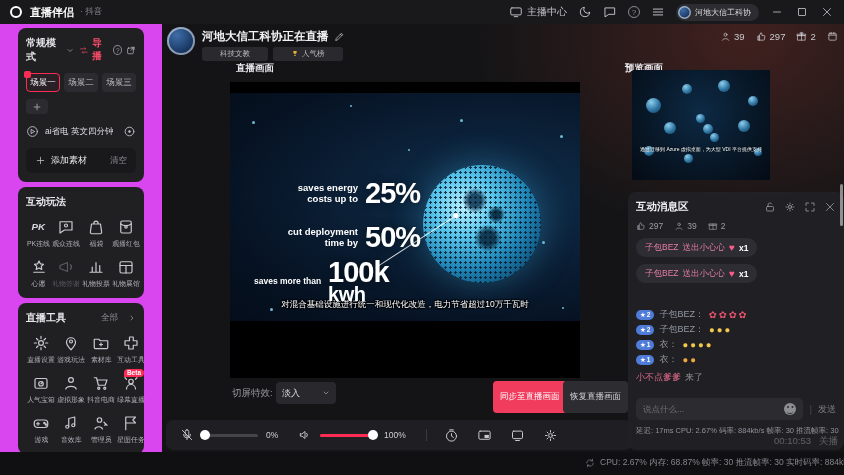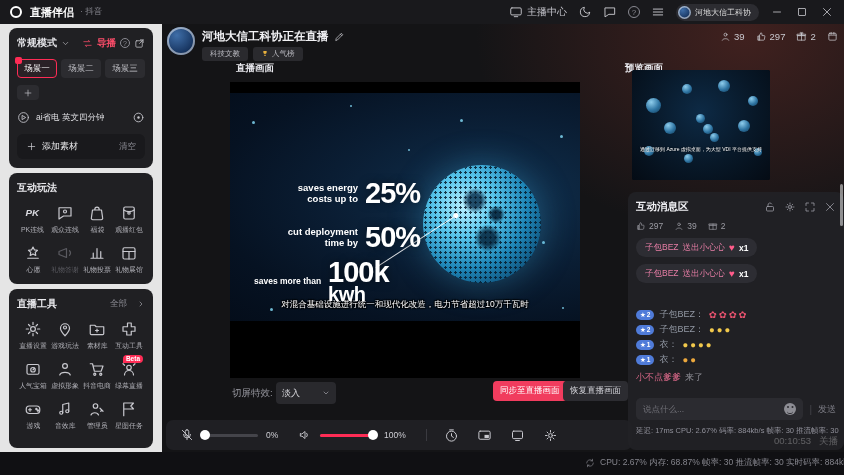--- a/index.html
+++ b/index.html
@@ -16,21 +16,21 @@
 .tb-sub{font-size:8.5px;color:#85858d}
 .tb-right{margin-left:auto;display:flex;align-items:center;gap:11px}
 .tb-pill{display:flex;align-items:center;gap:4px;color:#c5c5cc;font-size:10px}
 .tb-ic{width:14px;height:14px;color:#c5c5cc}
 .acct{display:flex;align-items:center;gap:4px;background:#2c2c31;border-radius:9px;height:17px;padding:2px 8px 2px 2px}
 .acct-av{width:13px;height:13px;border-radius:50%;background:radial-gradient(circle at 35% 30%,#3f6ea8,#16335e 70%);box-shadow:inset 0 0 0 1.5px rgba(255,255,255,.55)}
 .acct-name{font-size:8px;color:#ddd;max-width:64px;overflow:hidden;white-space:nowrap}
 .winbtn{width:14px;height:14px;display:flex;align-items:center;justify-content:center}
 
 
-.sb{position:absolute;top:24px;left:0;width:162px;bottom:23px;background:#e5e5e5;padding:4px 9px;display:flex;flex-direction:column;gap:5px;z-index:10}
+.sb{position:absolute;top:24px;left:0;width:162px;bottom:23px;background:#d946ef;padding:4px 18px;display:flex;flex-direction:column;gap:5px;z-index:10}
 .panel{background:#202023;border-radius:8px;padding:8px 8px 9px}
 .mode-row{display:flex;align-items:center;gap:4px}
 .mode{font-size:10px;font-weight:bold;color:#e4e4e8}
 .dir{margin-left:auto;display:flex;align-items:center;gap:4px}
 .dir-label{color:#fe4d6a;font-size:9.5px;font-weight:bold}
 .qm{width:10px;height:10px;border:1px solid #8a8a92;border-radius:50%;color:#8a8a92;font-size:7px;display:flex;align-items:center;justify-content:center}
 .scene-row{display:flex;gap:4px;margin-top:9px}
 .scene{flex:1;height:19px;background:#2c2c30;border-radius:4px;color:#c2c2c8;font-size:8.5px;display:flex;align-items:center;justify-content:center;border:1px solid transparent;position:relative}
 .scene.active{border-color:#fe2c55;color:#fff;background:#2a2126}
 .scene-dot{position:absolute;top:-3px;left:-3px;width:7px;height:7px;background:#fe2c55;border-radius:2px}
@@ -48,21 +48,21 @@
 .cell.dim .cl{color:#5a5a60}
 .beta{position:absolute;top:-5px;right:2px;background:#fe2c55;color:#fff;font-size:6.5px;padding:0 3px;border-radius:5px 5px 5px 0;line-height:8px;font-weight:bold}
 .tools-panel{flex:1}
 
 
 .ct{position:absolute;left:162px;top:24px;right:0;bottom:23px;background:#141416;overflow:hidden;z-index:5}
 .glow{position:absolute;left:290px;top:-50px;width:430px;height:280px;background:radial-gradient(ellipse at 68% 22%,rgba(150,58,48,.34),transparent 65%);pointer-events:none;z-index:1}
 .hd-av{position:absolute;left:5px;top:3px;width:28px;height:28px;border-radius:50%;background:radial-gradient(circle at 35% 30%,#3f6ea8,#14305a 72%);box-shadow:inset 0 0 0 2px rgba(255,255,255,.5);z-index:2}
 .hd-title{position:absolute;left:40px;top:5px;display:flex;align-items:center;gap:5px;font-size:11.5px;font-weight:bold;color:#f2f2f5;z-index:2}
 .hd-tags{position:absolute;left:40px;top:23px;display:flex;gap:5px;z-index:2}
-.tag{background:#2a2a2e;border-radius:3px;font-size:7.5px;color:#b8b8bf;padding:2px 8px;display:flex;align-items:center;gap:3px}
+.tag{background:#2a2a2e;border-radius:3px;font-size:7.5px;color:#b8b8bf;padding:2px 18px;display:flex;align-items:center;gap:3px}
 .hd-stats{position:absolute;left:558px;top:7px;display:flex;gap:11px;align-items:center;color:#c9c9cf;font-size:9.5px;z-index:2}
 .hd-stat{display:flex;align-items:center;gap:3px}
 .area-label{position:absolute;font-size:9.5px;font-weight:bold;color:#e9e9ee;z-index:2}
 
 
 .canvas{position:absolute;left:68px;top:58px;width:350px;height:296px;background:#000;z-index:2}
 .vid{position:absolute;left:0;top:11px;width:350px;height:228px;background:
  radial-gradient(ellipse at 75% 45%,#10304e 0%,#0a1d33 45%,#061222 75%,#040d1a 100%);overflow:hidden}
 .globe{position:absolute;left:193px;top:72px;width:118px;height:118px;border-radius:50%;
  background:
@@ -82,21 +82,21 @@
 .vbig{font-size:29px;font-weight:800;color:#fff;letter-spacing:-1px;text-shadow:0 0 8px rgba(0,0,0,.5)}
 .v3small{font-size:8.5px;font-weight:bold;color:#fff;white-space:nowrap}
 .vbig-col{display:flex;flex-direction:column;line-height:.9}
 .vunit{font-size:20px;font-weight:800;color:#fff;letter-spacing:-.5px}
 .vsub{position:absolute;left:0;right:0;top:206px;text-align:center;font-size:8.5px;color:#fff;
  text-shadow:1px 1px 1px #000,-1px 1px 1px #000,1px -1px 1px #000,-1px -1px 1px #000;white-space:nowrap}
 
 
 .fxlabel{position:absolute;left:70px;top:363px;color:#9a9aa2;font-size:9.5px;z-index:2}
 .fxdrop{position:absolute;left:114px;top:358px;width:60px;height:22px;background:#29292d;border-radius:4px;display:flex;align-items:center;padding:0 6px;font-size:9px;color:#d8d8dd;gap:10px;z-index:2}
-.btn{position:absolute;top:357px;height:20px;border-radius:4px;font-size:8.5px;display:flex;align-items:center;justify-content:center;padding:4px 7px;z-index:2;white-space:nowrap}
+.btn{position:absolute;top:357px;height:20px;border-radius:4px;font-size:8.5px;display:flex;align-items:center;justify-content:center;padding:16px 7px;z-index:2;white-space:nowrap}
 .btn-sync{left:331px;background:#f13c5e;color:#fff}
 .btn-restore{left:401px;background:#2c2c31;color:#d2d2d8}
 
 
 .bbar{position:absolute;left:4px;top:396px;width:466px;height:30px;background:#1f1f23;border-radius:7px;display:flex;align-items:center;padding:0 14px;gap:8px;z-index:2}
 .track{width:56px;height:3px;background:#44444a;border-radius:2px;position:relative}
 .track .fill{position:absolute;left:0;top:0;bottom:0;background:#fe2c55;border-radius:2px}
 .thumb{position:absolute;top:-3.5px;width:10px;height:10px;border-radius:50%;background:#fff}
 .pct{font-size:8.5px;color:#cfcfd5;width:24px}
 .bdiv{width:1px;height:12px;background:#3a3a40;margin:0 4px}

